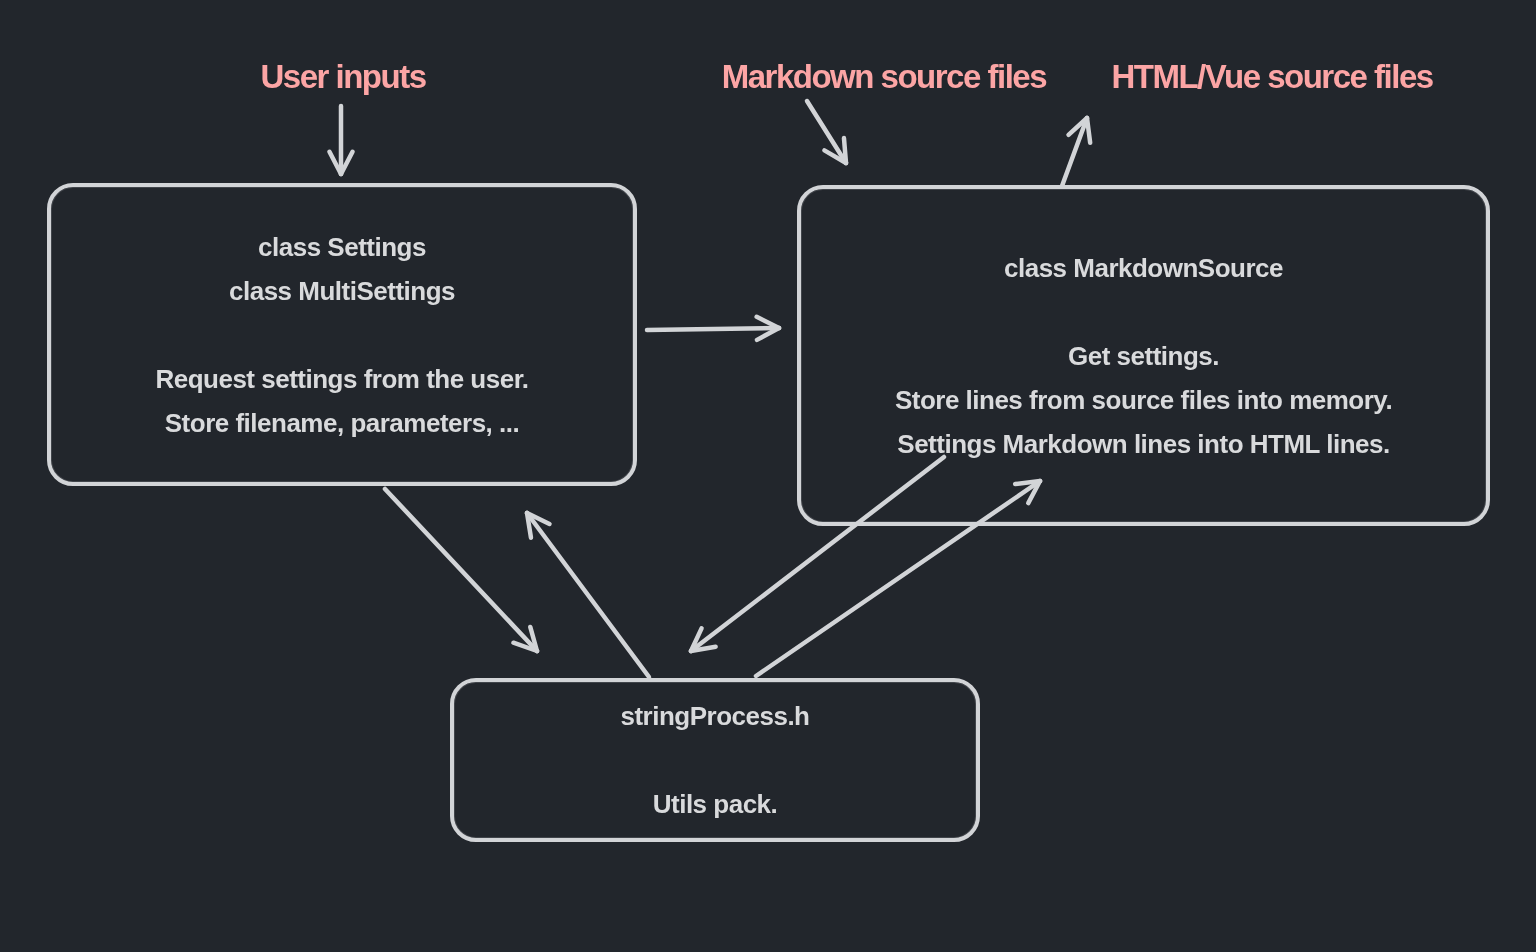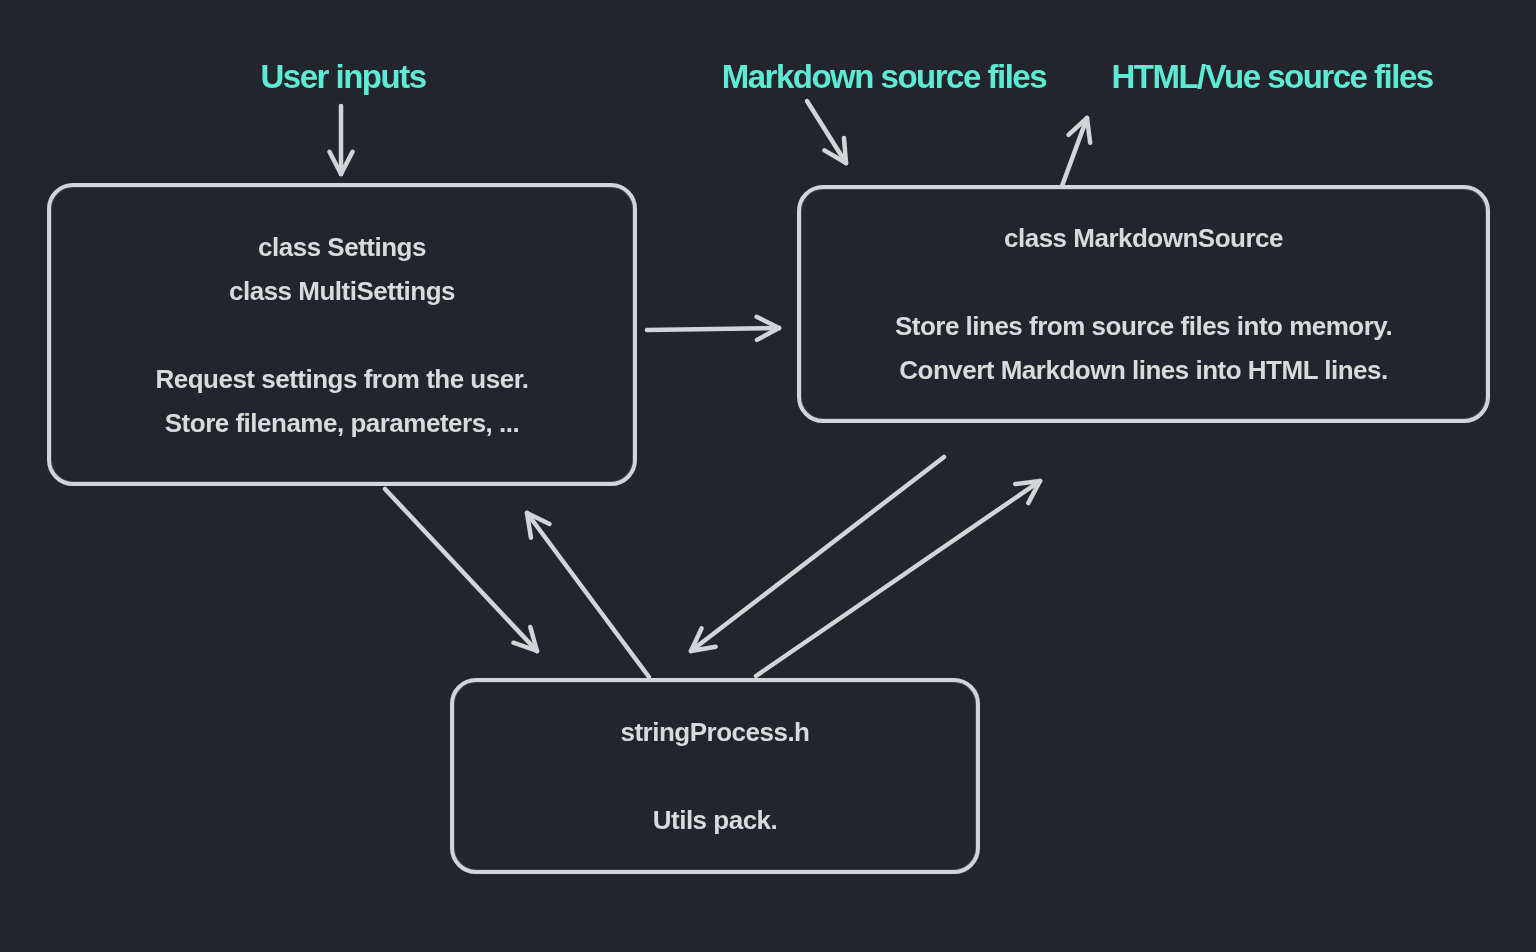--- a/index.html
+++ b/index.html
@@ -45,27 +45,27 @@
     letter-spacing: -0.5px;
     color: #d9dadc;
     white-space: pre;
     text-align: center;
   }
   .float-label {
     position: absolute;
     font-size: 33px;
     font-weight: bold;
     letter-spacing: -1.5px;
-    color: #5eead4;
+    color: #fca5a5;
     text-align: center;
     white-space: pre;
   }
   #node-settings  { left: 47px;  top: 183px; width: 590px; height: 303px; }
-  #node-markdown  { left: 797px; top: 185px; width: 693px; height: 238px; }
-  #node-string    { left: 450px; top: 678px; width: 530px; height: 196px; }
+  #node-markdown  { left: 797px; top: 185px; width: 693px; height: 341px; }
+  #node-string    { left: 450px; top: 678px; width: 530px; height: 164px; }
   #label-user     { left: 233px;  top: 58px; width: 220px; }
   #label-mdfiles  { left: 706px;  top: 58px; width: 340px; text-align: right; }
   #label-htmlvue  { left: 1102px; top: 58px; width: 340px; }
 </style>
 </head>
 <body>
 
 <div class="canvas">
 
   <svg class="connector-layer" viewBox="0 0 1536 952" xmlns="http://www.w3.org/2000/svg">
@@ -121,22 +121,23 @@
     <div class="box-line">class Settings</div>
     <div class="box-line">class MultiSettings</div>
     <div class="box-line"></div>
     <div class="box-line">Request settings from the user.</div>
     <div class="box-line">Store filename, parameters, ...</div>
   </div>
 
   <div class="node" id="node-markdown">
     <div class="box-line">class MarkdownSource</div>
     <div class="box-line"></div>
+    <div class="box-line">Get settings.</div>
     <div class="box-line">Store lines from source files into memory.</div>
-    <div class="box-line">Convert Markdown lines into HTML lines.</div>
+    <div class="box-line">Settings Markdown lines into HTML lines.</div>
   </div>
 
   <div class="node" id="node-string">
     <div class="box-line">stringProcess.h</div>
     <div class="box-line"></div>
     <div class="box-line">Utils pack.</div>
   </div>
 
 </div>
 

